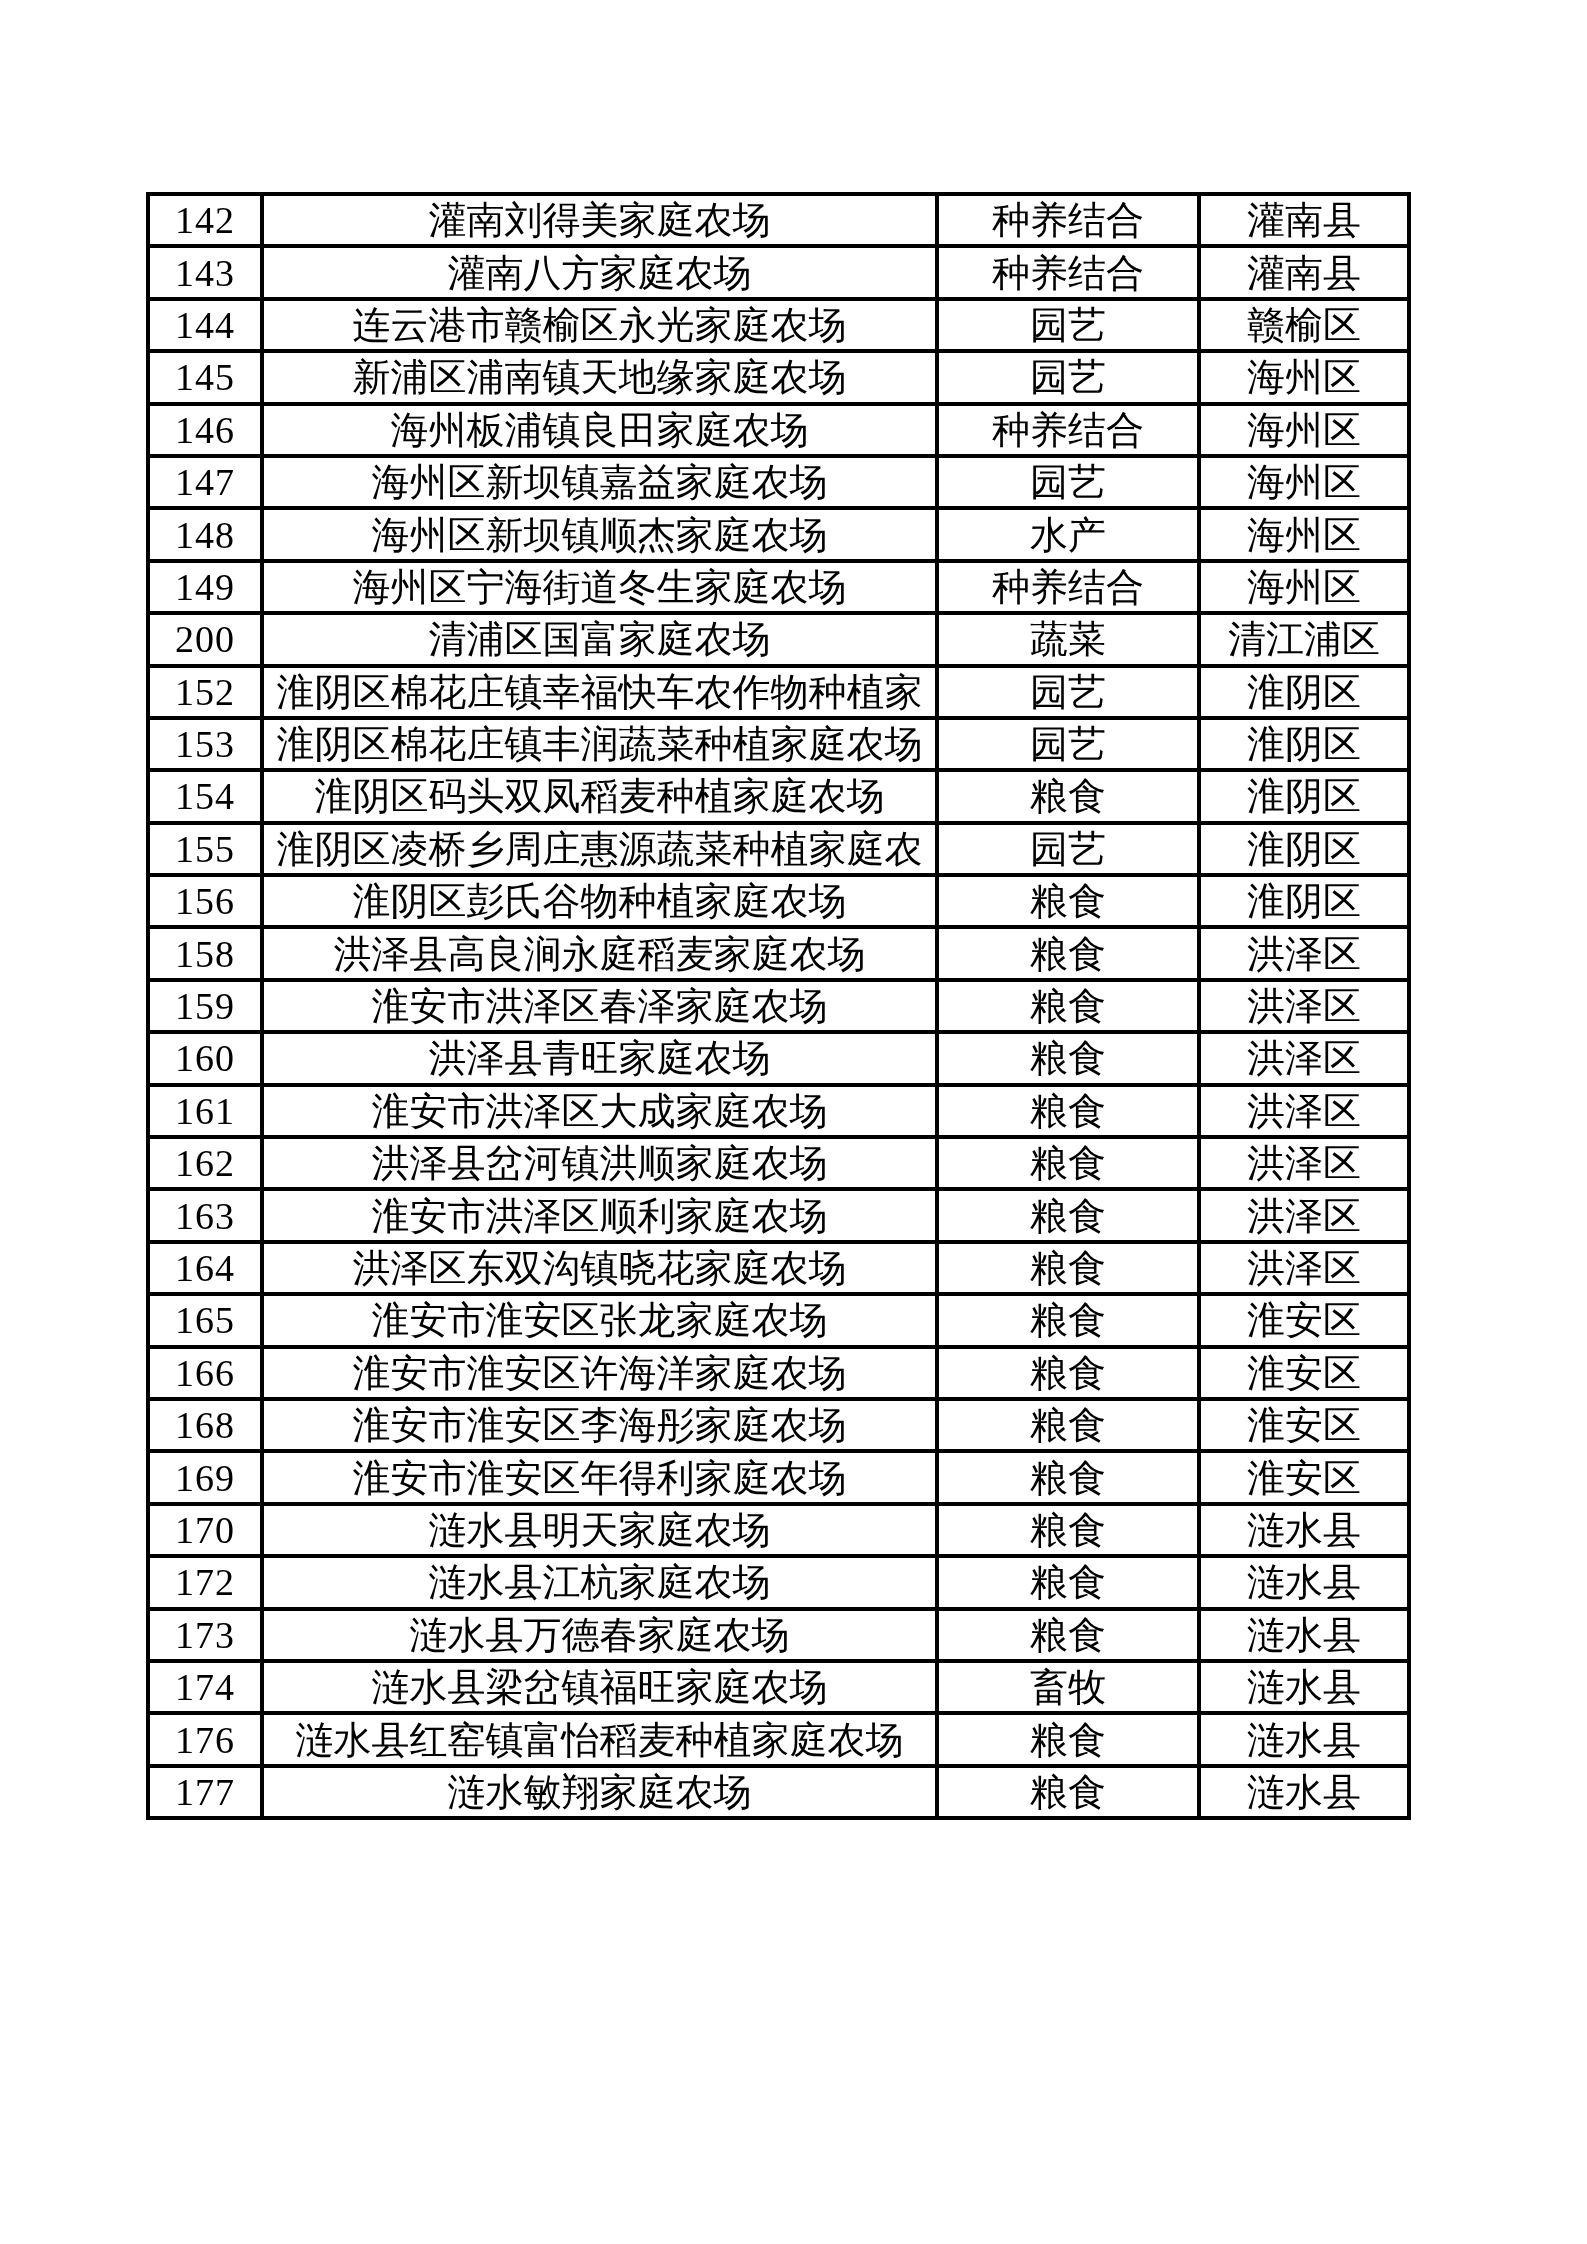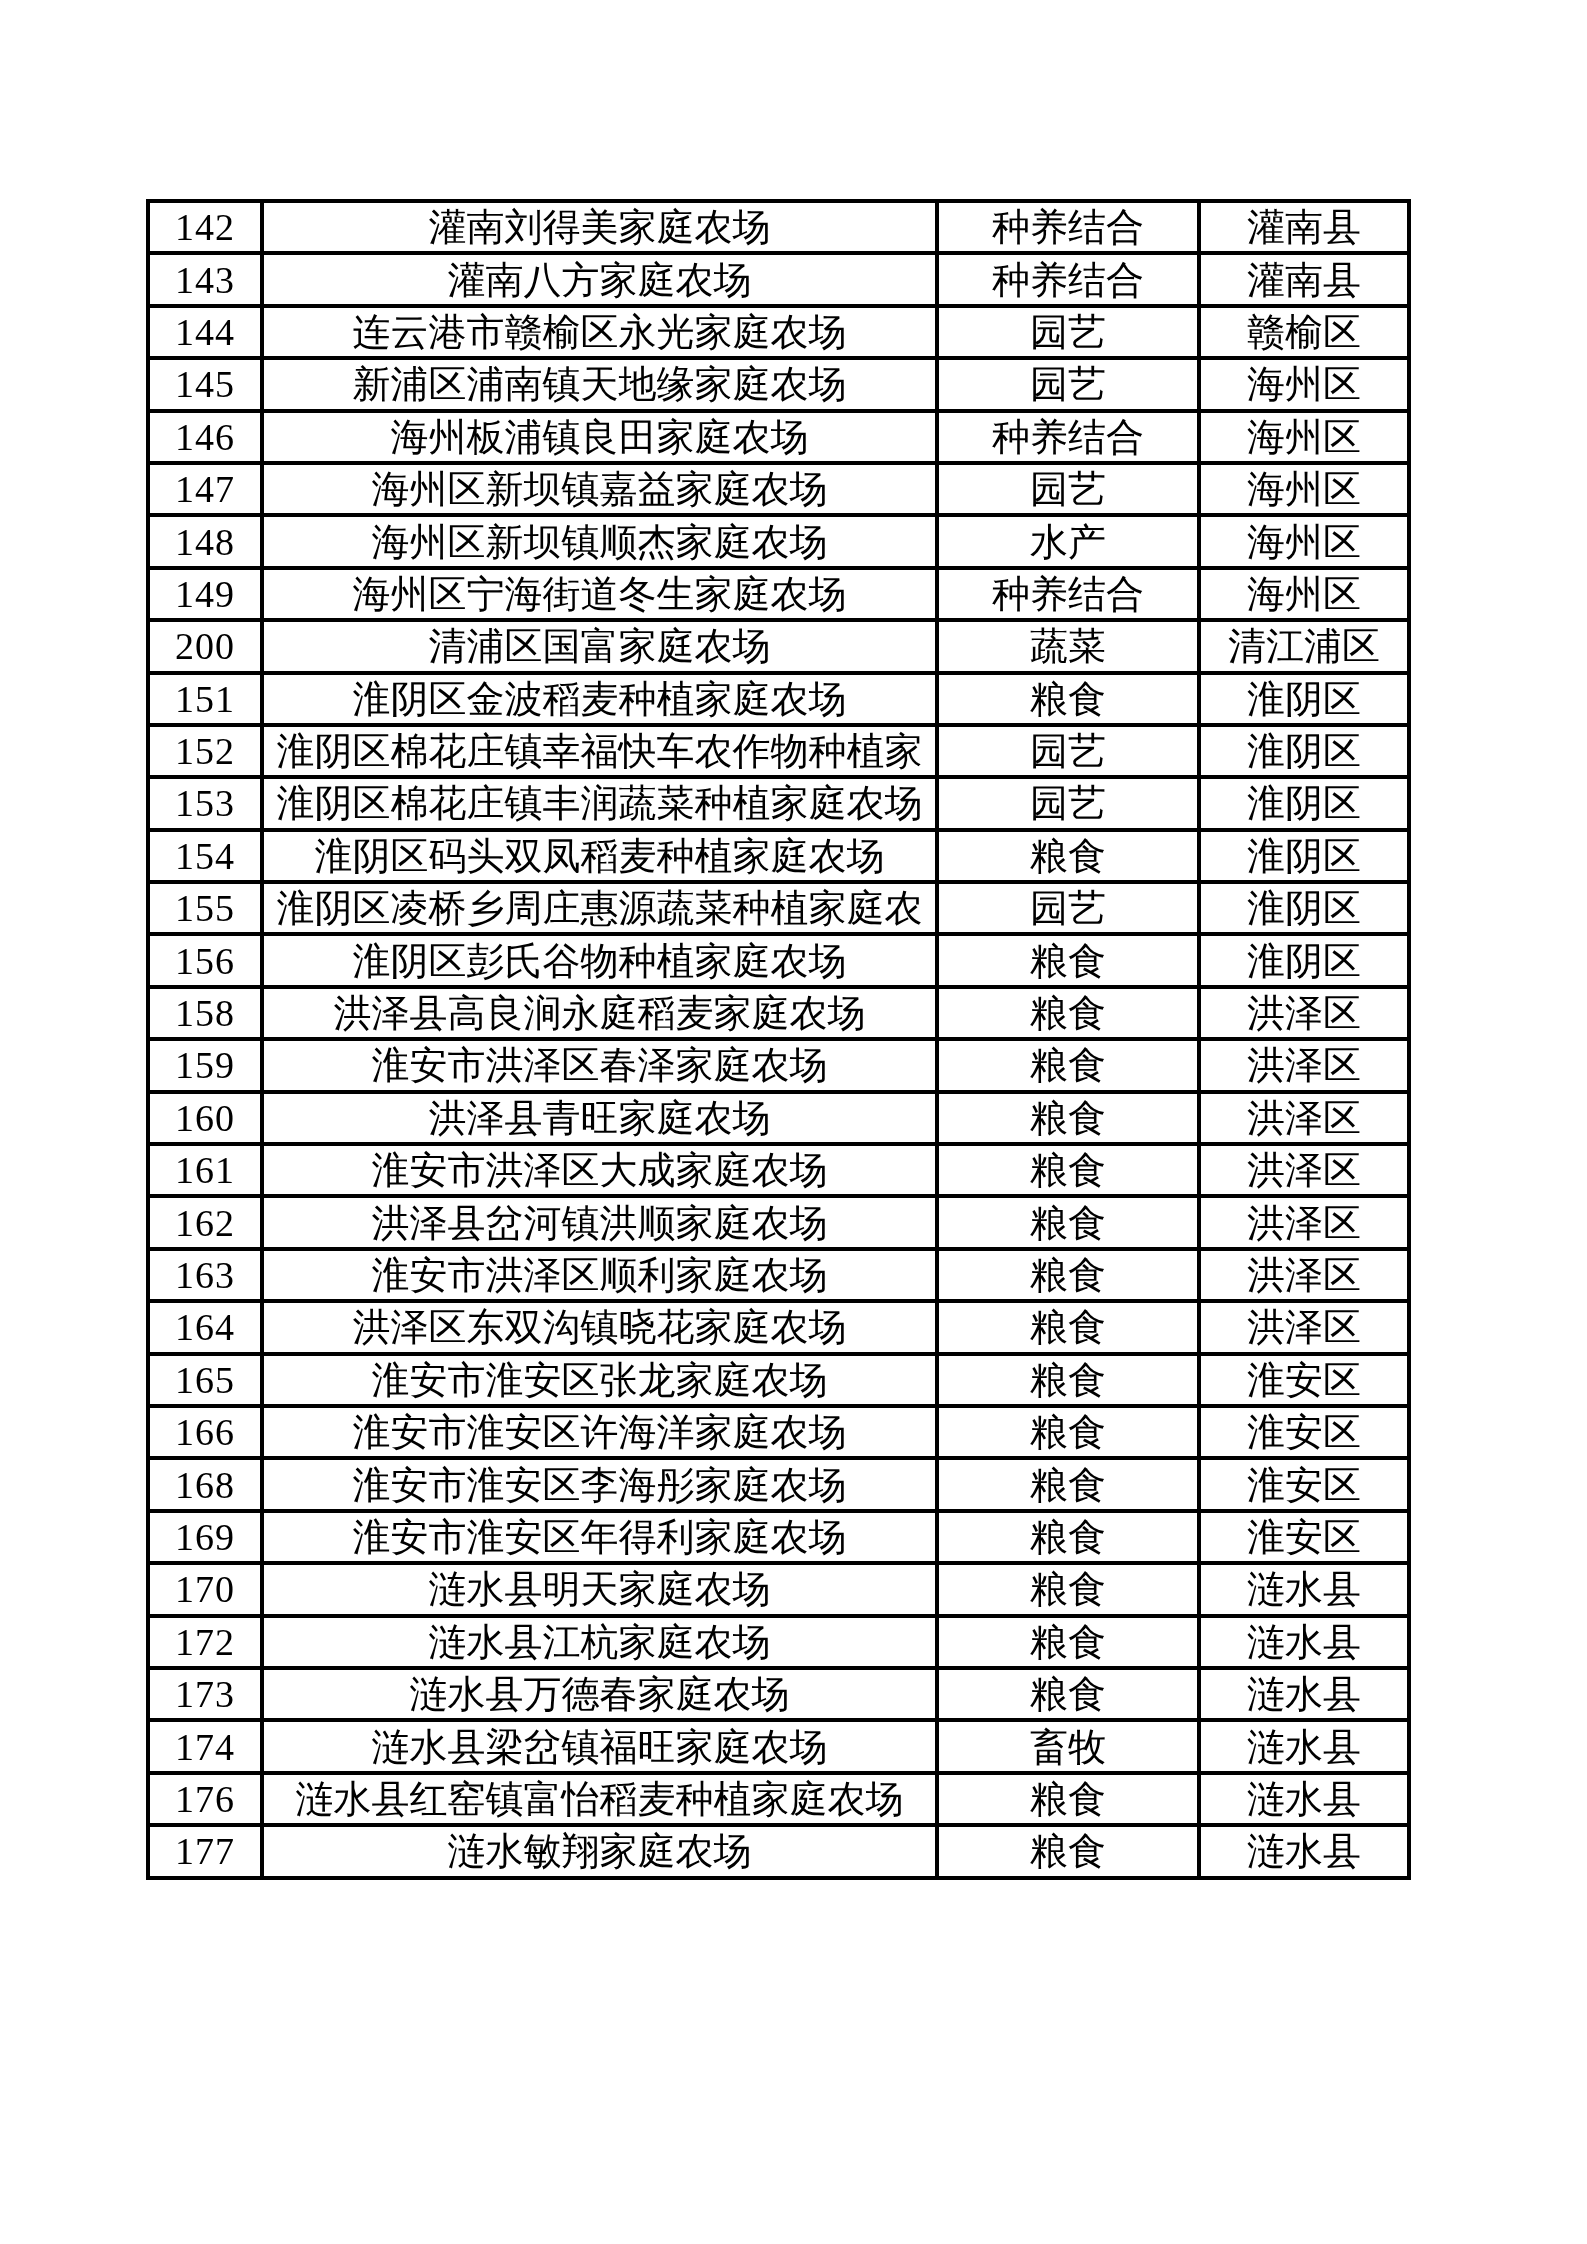--- a/index.html
+++ b/index.html
@@ -13,21 +13,21 @@
     height: 2244px;
     background: #ffffff;
     margin: 0 auto;
     overflow: hidden;
     font-family: "Liberation Serif", "DejaVu Serif", serif;
     color: #000000;
   }
   table.farms {
     position: absolute;
     left: 146px;
-    top: 199px;
+    top: 192px;
     width: 1261px;
     border-collapse: collapse;
     table-layout: fixed;
   }
   table.farms td {
     border: 4px solid #000000;
     height: 48.4px;
     padding: 0 2px;
     font-size: 38px;
     line-height: 1;
@@ -104,26 +104,20 @@
           <td class="cell-type">种养结合</td>
           <td class="cell-district">海州区</td>
         </tr>
         <tr>
           <td class="cell-no">200</td>
           <td class="cell-name">清浦区国富家庭农场</td>
           <td class="cell-type">蔬菜</td>
           <td class="cell-district">清江浦区</td>
         </tr>
         <tr>
-          <td class="cell-no">151</td>
-          <td class="cell-name">淮阴区金波稻麦种植家庭农场</td>
-          <td class="cell-type">粮食</td>
-          <td class="cell-district">淮阴区</td>
-        </tr>
-        <tr>
           <td class="cell-no">152</td>
           <td class="cell-name">淮阴区棉花庄镇幸福快车农作物种植家</td>
           <td class="cell-type">园艺</td>
           <td class="cell-district">淮阴区</td>
         </tr>
         <tr>
           <td class="cell-no">153</td>
           <td class="cell-name">淮阴区棉花庄镇丰润蔬菜种植家庭农场</td>
           <td class="cell-type">园艺</td>
           <td class="cell-district">淮阴区</td>

